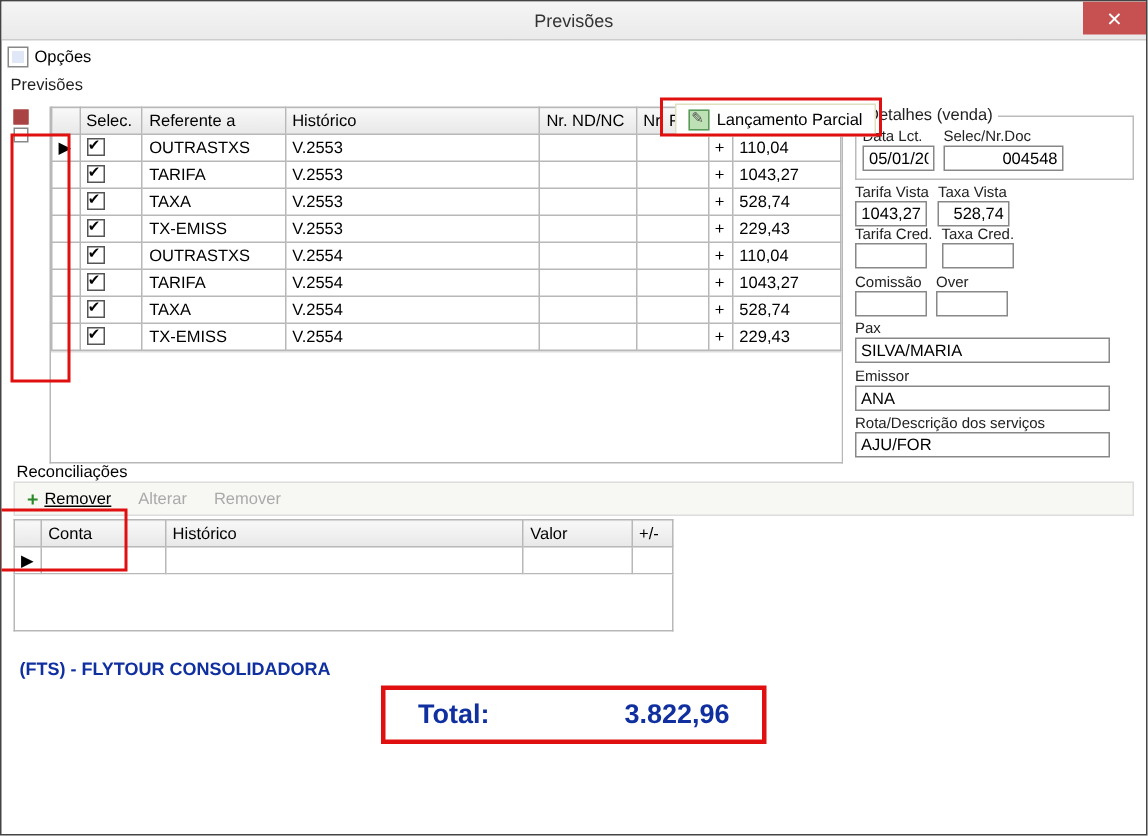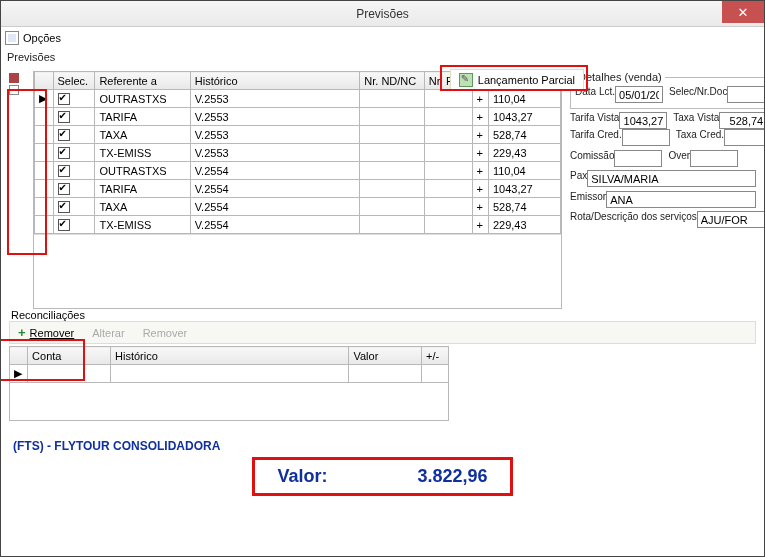--- a/index.html
+++ b/index.html
@@ -79,21 +79,21 @@
   .col-nf { width:44px; }
   .col-pm { width:14px; text-align:center; }
   .col-val { width:68px; text-align:right; }
   .grid-wrap { flex:1; border:1px solid #b8b8b8; border-top:none; max-width:540px; }
   .grid-pad { height:74px; background:#fff; border-top:1px solid #ddd; }
 
   .details { width:186px; font-size:11px; }
   fieldset { border:1px solid #bbb; margin:0 0 3px 0; padding:3px 4px 5px 4px; }
   legend { padding:0 3px; font-size:11px; color:#222; }
   .fld-row { display:flex; gap:6px; }
-  .fld { display:flex; }
+  .fld { display:flex; flex-direction:column; }
   .fld label { font-size:10px; color:#222; white-space:nowrap; }
   .fld input { border:1px solid #888; font-size:11px; padding:1px 3px; height:17px; }
   .w72 { width:48px; } .w80 { width:80px; } .w170 { width:170px; }
   .right { text-align:right; }
 
   .reconc-label { margin-top:6px; padding:0 2px; }
   .toolbar2 { display:flex; gap:18px; align-items:center; border:1px solid #ddd; background:#f7f7f3; padding:3px 8px; }
   .btn2 { display:flex; align-items:center; gap:4px; cursor:pointer; color:#000; }
   .btn2.disabled { color:#aaa; cursor:default; }
   .plus { color:#2a8a2a; font-weight:bold; font-size:13px; }
@@ -331,17 +331,17 @@
           <td></td>
     </tr>
       </tbody>
   </table>
   <div class="grid2-pad"></div>
 
   <div class="footer-text">(FTS) - FLYTOUR CONSOLIDADORA</div>
 
   <div class="total-wrap">
     <div class="total-box">
-      <span>Valor:</span>
+      <span>Total:</span>
       <span>3.822,96</span>
     </div>
   </div>
 </div>
 
 </body></html>

